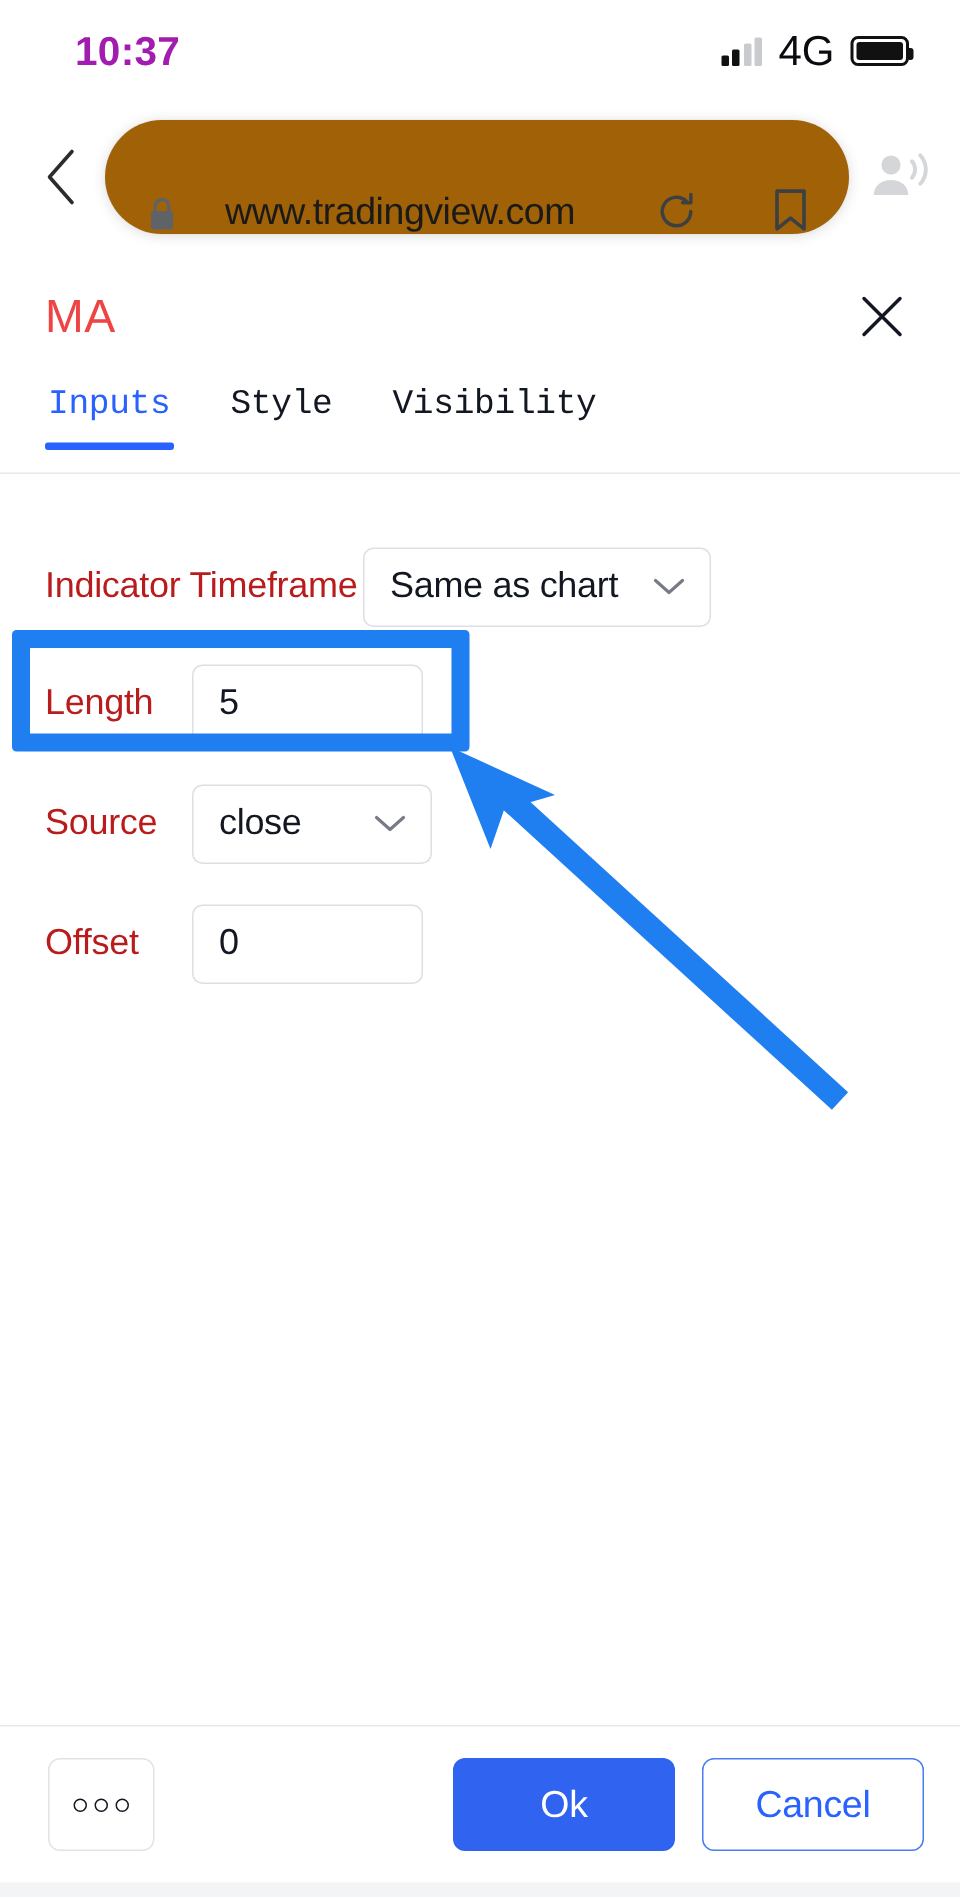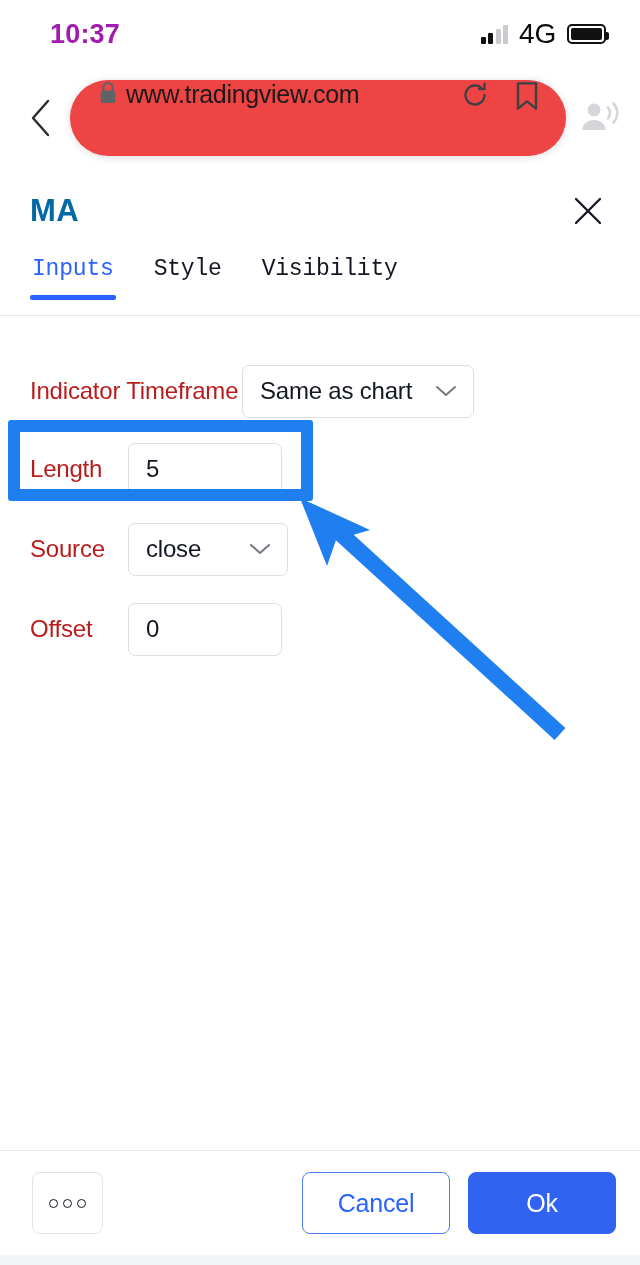--- a/index.html
+++ b/index.html
@@ -90,27 +90,27 @@
   }
   .back-btn {
     width: 46px; height: 46px;
     display: flex; align-items: center; justify-content: center;
     flex: 0 0 auto;
   }
   .url-pill {
     flex: 1 1 auto;
     height: 76px;
     margin: 0 6px 0 6px;
-    background: #ef4444;
+    background: #a16207;
     border-radius: 38px;
     box-shadow: 0 1px 9px rgba(0,0,0,0.14), 0 0 1px rgba(0,0,0,0.10);
     display: flex;
-    align-items: flex-start;
+    align-items: flex-end;
     padding: 0 26px 0 28px;
-    gap: 8px;
+    gap: 32px;
   }
   .lock-icon { flex: 0 0 auto; display: flex; }
   .url-text {
     flex: 1 1 auto;
     font-size: 25px;
     color: #1a1a1a;
     letter-spacing: -0.3px;
     white-space: nowrap;
     overflow: hidden;
     font-family: "Liberation Sans", sans-serif;
@@ -134,22 +134,22 @@
   }
   .dialog-head {
     position: relative;
     height: 86px;
     display: flex;
     align-items: center;
     padding: 0 26px 0 30px;
   }
   .dialog-title {
     font-size: 31px;
-    font-weight: 700;
-    color: #0369a1;
+    font-weight: 400;
+    color: #ef4444;
     letter-spacing: 0.4px;
   }
   .close-btn {
     position: absolute;
     right: 26px; top: 50%;
     transform: translateY(-50%);
     width: 52px; height: 52px;
     display: flex; align-items: center; justify-content: center;
   }
 
@@ -435,22 +435,22 @@
 
     <div class="footer">
       <div class="more-btn">
         <span style="display:flex;gap:5px;">
           <i></i>
             <i></i>
             <i></i>
         </span>
       </div>
       <div class="footer-actions">
+        <div class="btn btn-ok">Ok</div>
         <div class="btn btn-cancel">Cancel</div>
-        <div class="btn btn-ok">Ok</div>
       </div>
     </div>
 
     <div class="bottom-strip"></div>
   </div>
 
   <div class="highlight-box"></div>
 
   <svg class="arrow-svg" viewBox="0 0 640 1265" aria-hidden="true">
     <line x1="560" y1="734" x2="330" y2="524" stroke="#1f7ef0" stroke-width="16"></line>

